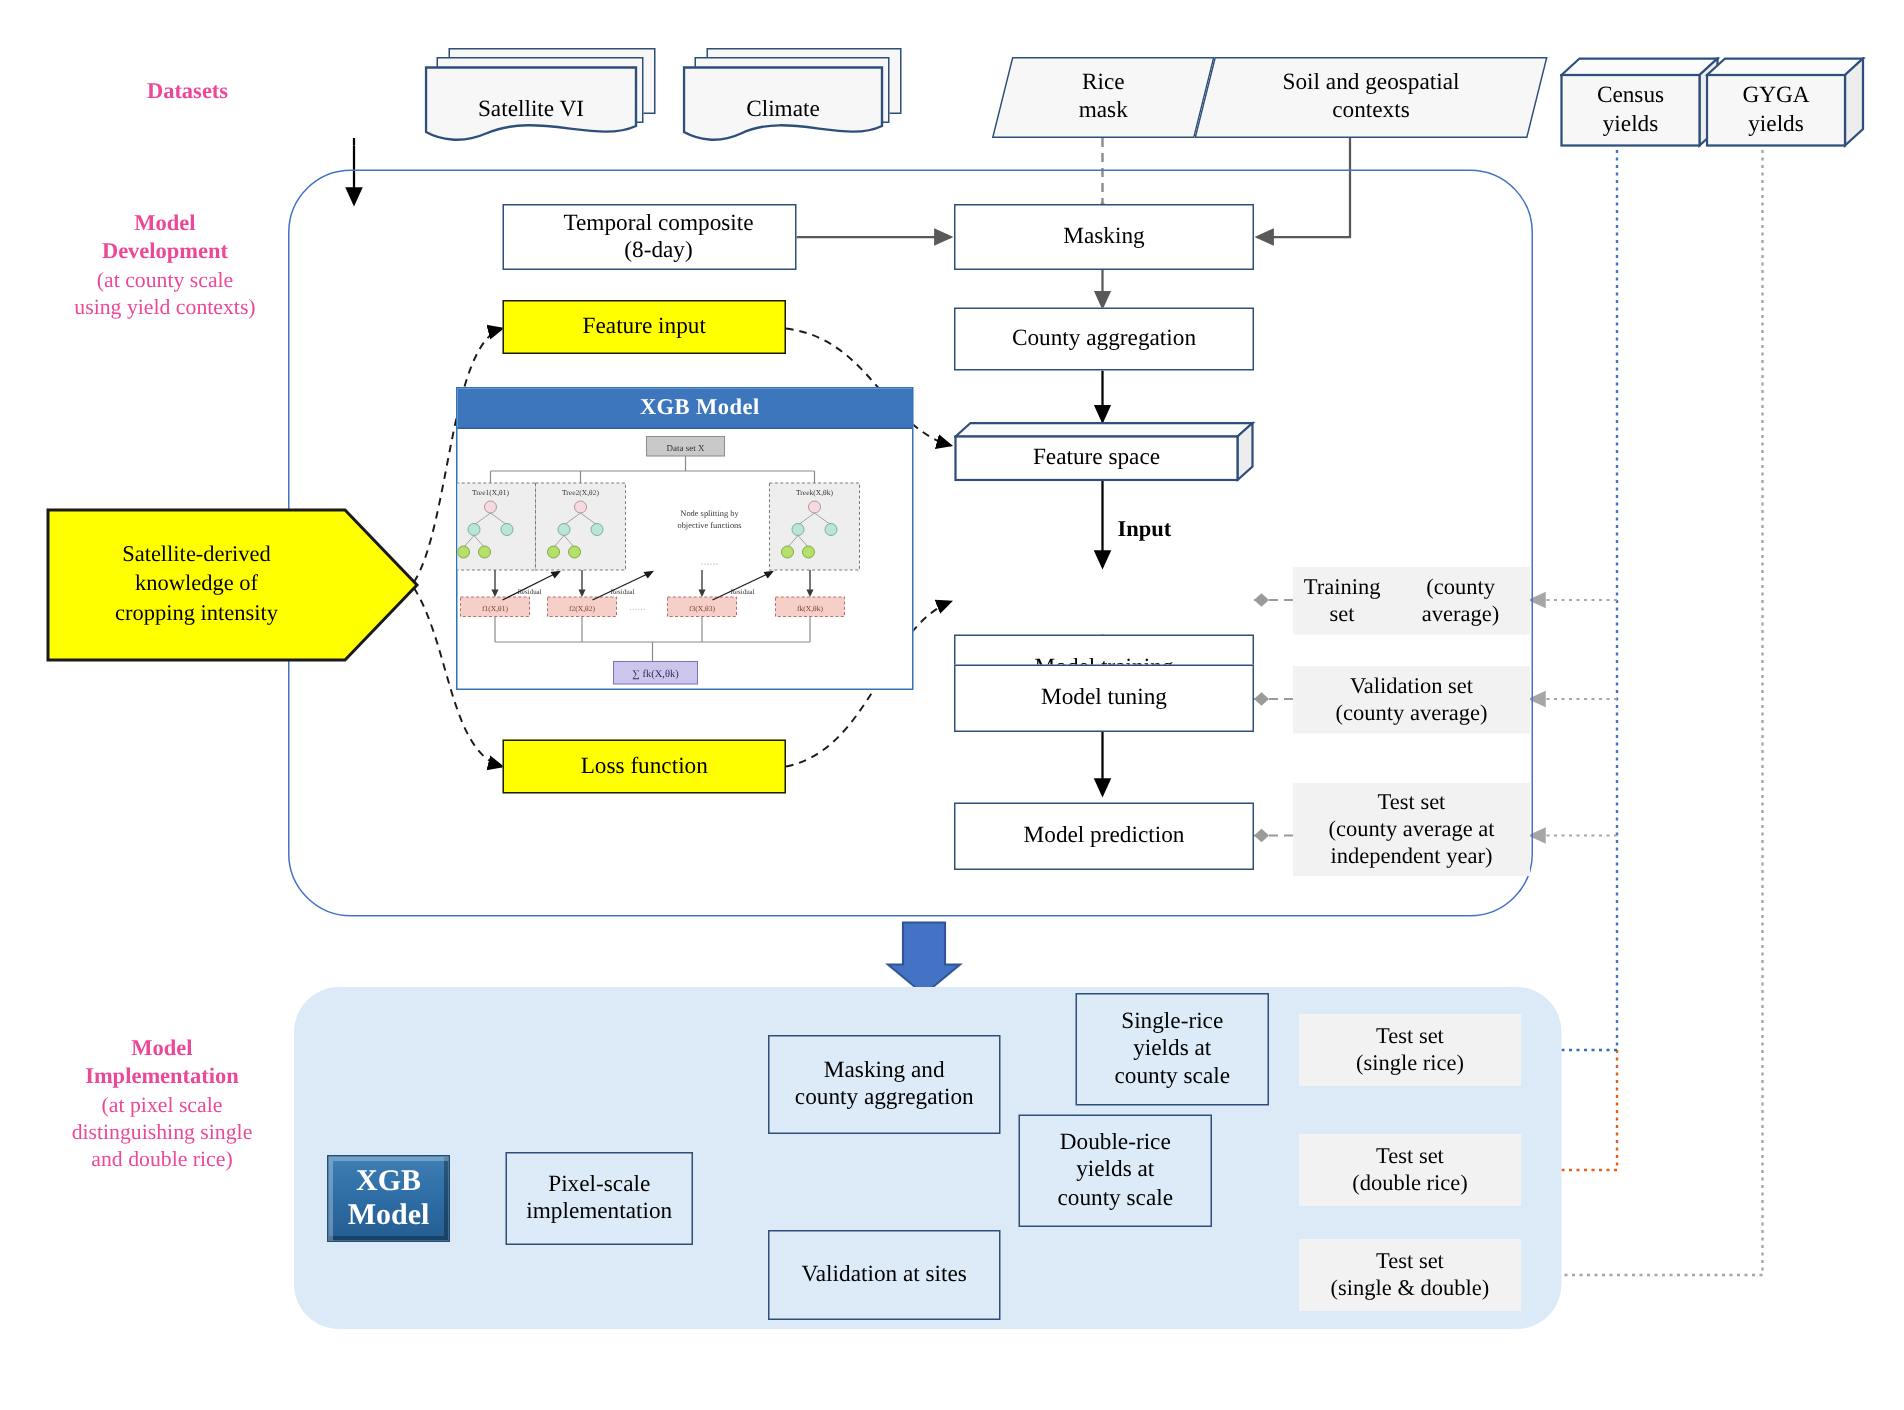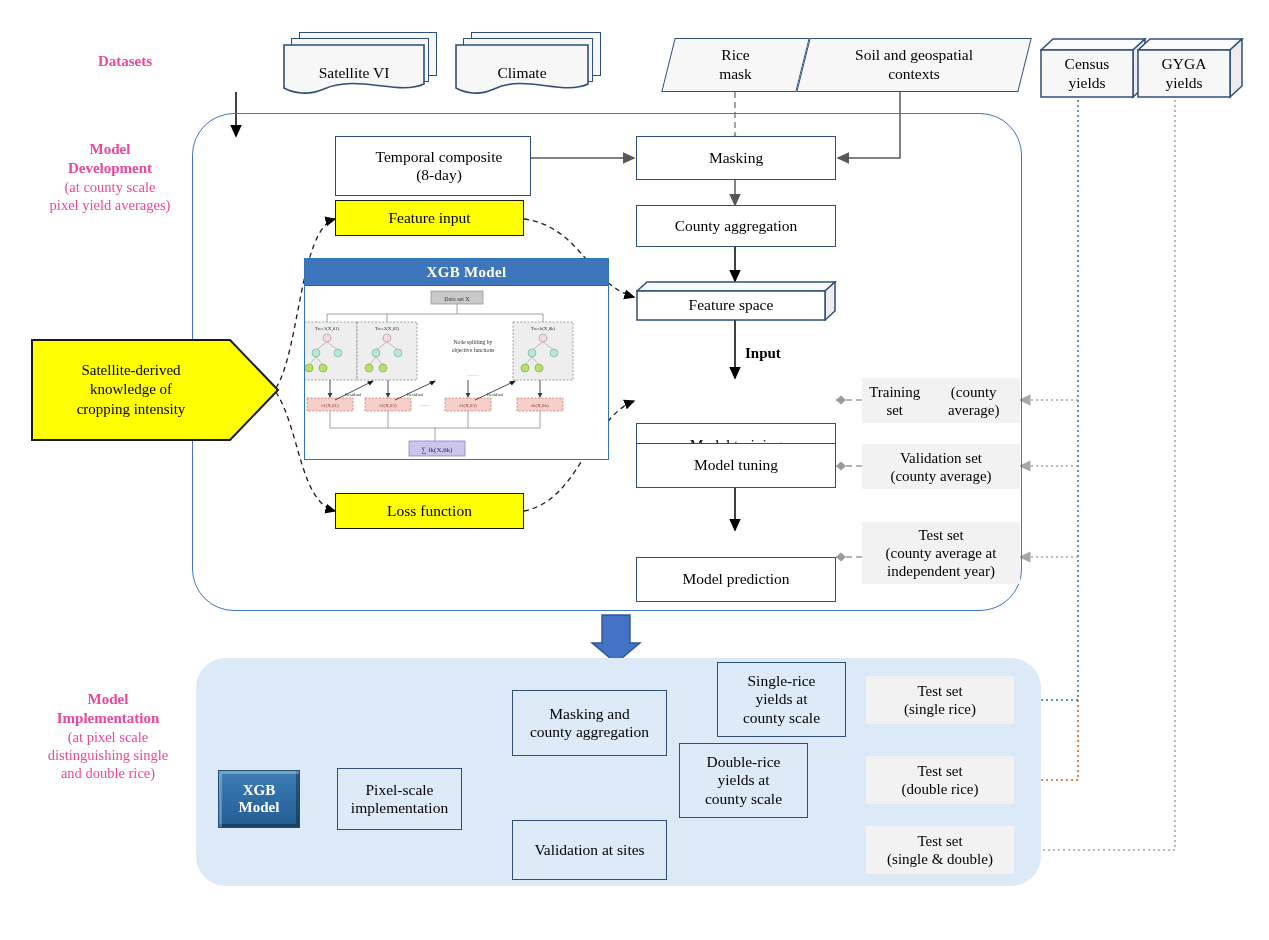--- a/index.html
+++ b/index.html
@@ -41,21 +41,21 @@
 
   
   .xgb-panel{border:1.4px solid #2e75b6;background:#fff;}
   .xgb-head{background:#3d76bd;color:#fff;font-weight:bold;font-size:15px;display:flex;align-items:center;
             justify-content:center;letter-spacing:.3px;border-bottom:1px solid #2a5fa0;}
 
   
   .xgb3d{background:linear-gradient(180deg,#3f7fb5 0%,#2f6ea6 45%,#255d91 100%);
          border:1.4px solid #1f4e79;
          box-shadow:inset 3px 3px 0 rgba(255,255,255,.28), inset -3px -3px 0 rgba(0,0,0,.30);
-         color:#fff;font-weight:bold;font-size:15px;display:flex;align-items:center;justify-content:center;
+         color:#fff;font-weight:bold;font-size:20px;display:flex;align-items:center;justify-content:center;
          text-align:center;line-height:1.15;font-family:"Liberation Serif",serif;}
 
   .bold-lbl{font-weight:bold;font-size:15px;color:#000;}
   svg.ov{position:absolute;left:0;top:0;width:1269px;height:940px;pointer-events:none;}
 
   
   .mini{font-family:"Liberation Serif",serif;}
 </style>
 </head>
 <body>
@@ -155,21 +155,21 @@
   </svg>
 
   <div class="abs stage-label" style="left:20px;top:52px;width:210px;">
     <span class="t1">Datasets</span>
   </div>
 
   <div class="abs stage-label" style="left:10px;top:140px;width:200px;">
     <span class="t1">Model</span>
     <span class="t1">Development</span>
     <span class="t2">(at county scale</span>
-    <span class="t2">pixel yield averages)</span>
+    <span class="t2">using yield contexts)</span>
   </div>
 
   <div class="abs stage-label" style="left:8px;top:690px;width:200px;">
     <span class="t1">Model</span>
     <span class="t1">Implementation</span>
     <span class="t2">(at pixel scale</span>
     <span class="t2">distinguishing single</span>
     <span class="t2">and double rice)</span>
   </div>
 
@@ -226,21 +226,21 @@
       <rect x="1" y="12" width="92" height="47" fill="#f7f7f7" stroke="#2e4f79" stroke-width="1.5"></rect>
     </svg>
     <div class="abs cubetext" style="left:1px;top:12px;width:92px;height:47px;flex-direction:column;">
       <span>GYGA</span>
       <span>yields</span>
     </div>
   </div>
 
   <div class="abs round-outline" style="left:192px;top:113px;width:830px;height:498px;"></div>
 
-  <div class="abs pbox" style="left:335px;top:136px;width:196px;height:60px;flex-direction:column;padding-left:12px;">
+  <div class="abs pbox" style="left:335px;top:136px;width:196px;height:44px;flex-direction:column;padding-left:12px;">
     <span>Temporal composite</span>
     <span>(8-day)</span>
   </div>
 
   <div class="abs pbox" style="left:636px;top:136px;width:200px;height:44px;">
     <span>Masking</span>
   </div>
 
   <div class="abs pbox" style="left:636px;top:205px;width:200px;height:42px;">
     <span>County aggregation</span>
@@ -258,21 +258,21 @@
   </div>
 
   <div class="abs bold-lbl" style="left:745px;top:330px;margin-top:15px;">Input</div>
 
   <div class="abs pbox" style="left:636px;top:378px;width:200px;height:45px;margin-top:45px;">
     <span>Model training</span>
   </div>
   <div class="abs pbox" style="left:636px;top:443px;width:200px;height:45px;">
     <span>Model tuning</span>
   </div>
-  <div class="abs pbox" style="left:636px;top:535px;width:200px;height:45px;margin-top:22px;">
+  <div class="abs pbox" style="left:636px;top:535px;width:200px;height:45px;">
     <span>Model prediction</span>
   </div>
 
   <div class="abs gbox" style="left:862px;top:378px;width:158px;height:45px;flex-direction:row;">
     <span>Training set</span>
     <span>(county average)</span>
   </div>
   <div class="abs gbox" style="left:862px;top:444px;width:158px;height:45px;flex-direction:column;">
     <span>Validation set</span>
     <span>(county average)</span>

